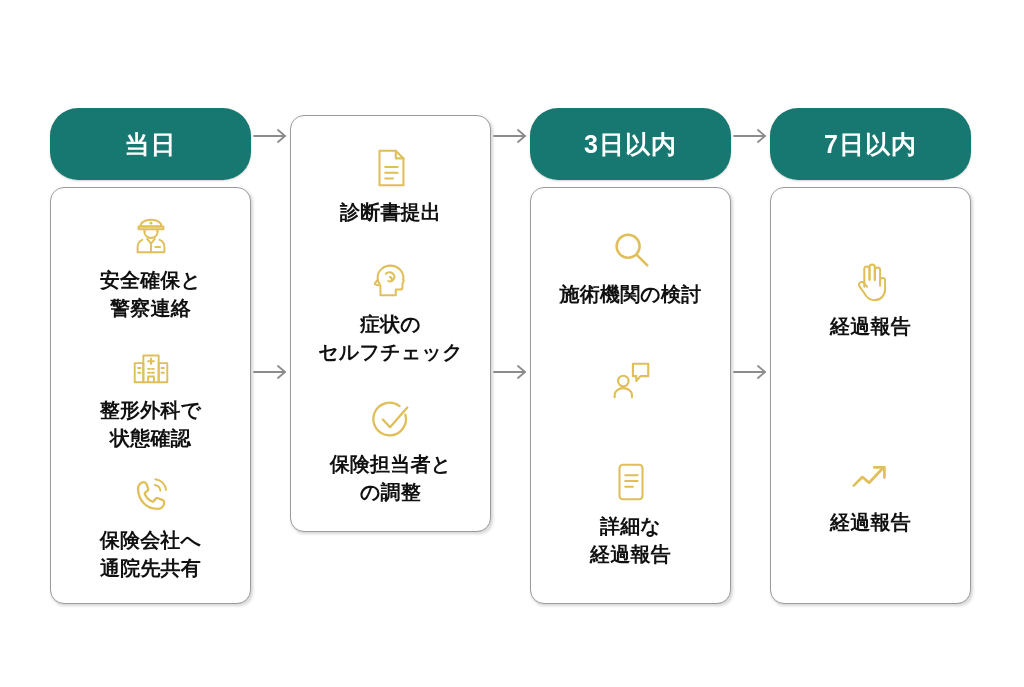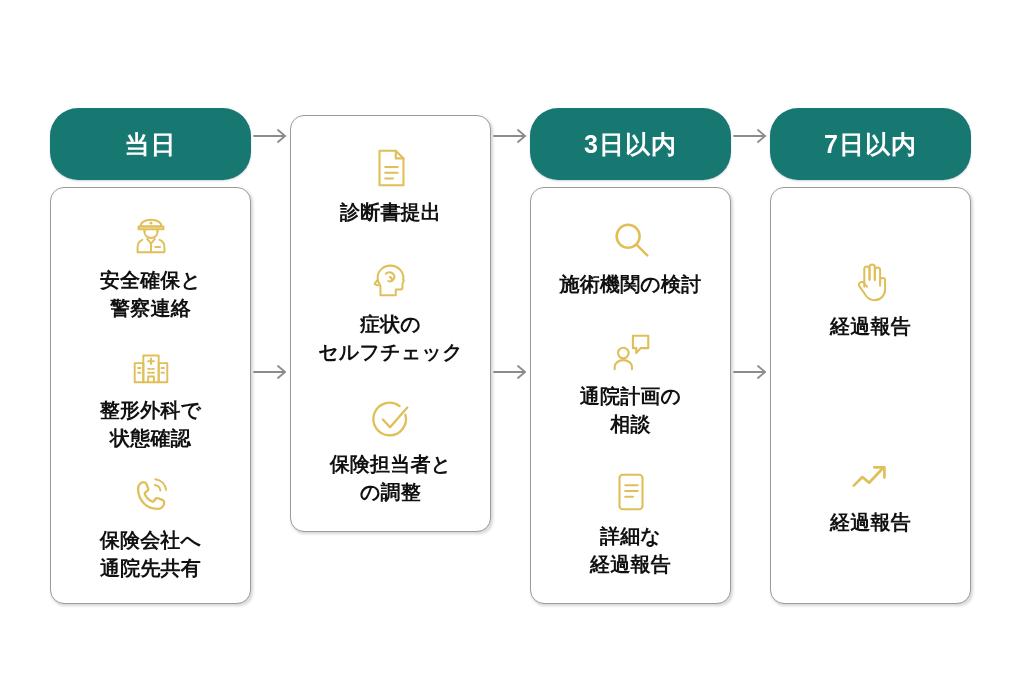--- a/index.html
+++ b/index.html
@@ -263,22 +263,20 @@
         </div>
 
         <div class="item">
           <span class="ico">
             <svg viewBox="0 0 48 48" fill="none" stroke="#e0bf59" stroke-width="2.2" stroke-linecap="round" stroke-linejoin="round">
               <circle cx="16" cy="25" r="5.5"></circle>
               <path d="M7 42v-2.5c0-4 4-7 9-7s9 3 9 7V42"></path>
               <path d="M26 7h16v13H34l-4.5 5v-5H26z"></path>
             </svg>
           </span>
-          <div class="item-label">通院計画の
-相談</div>
         </div>
 
         <div class="item">
           <span class="ico">
             <svg viewBox="0 0 48 48" fill="none" stroke="#e0bf59" stroke-width="2.2" stroke-linecap="round" stroke-linejoin="round">
               <rect x="12" y="6" width="24" height="36" rx="3.5"></rect>
               <path d="M18 17h13M18 23h13M18 29h8"></path>
             </svg>
           </span>
           <div class="item-label">詳細な

